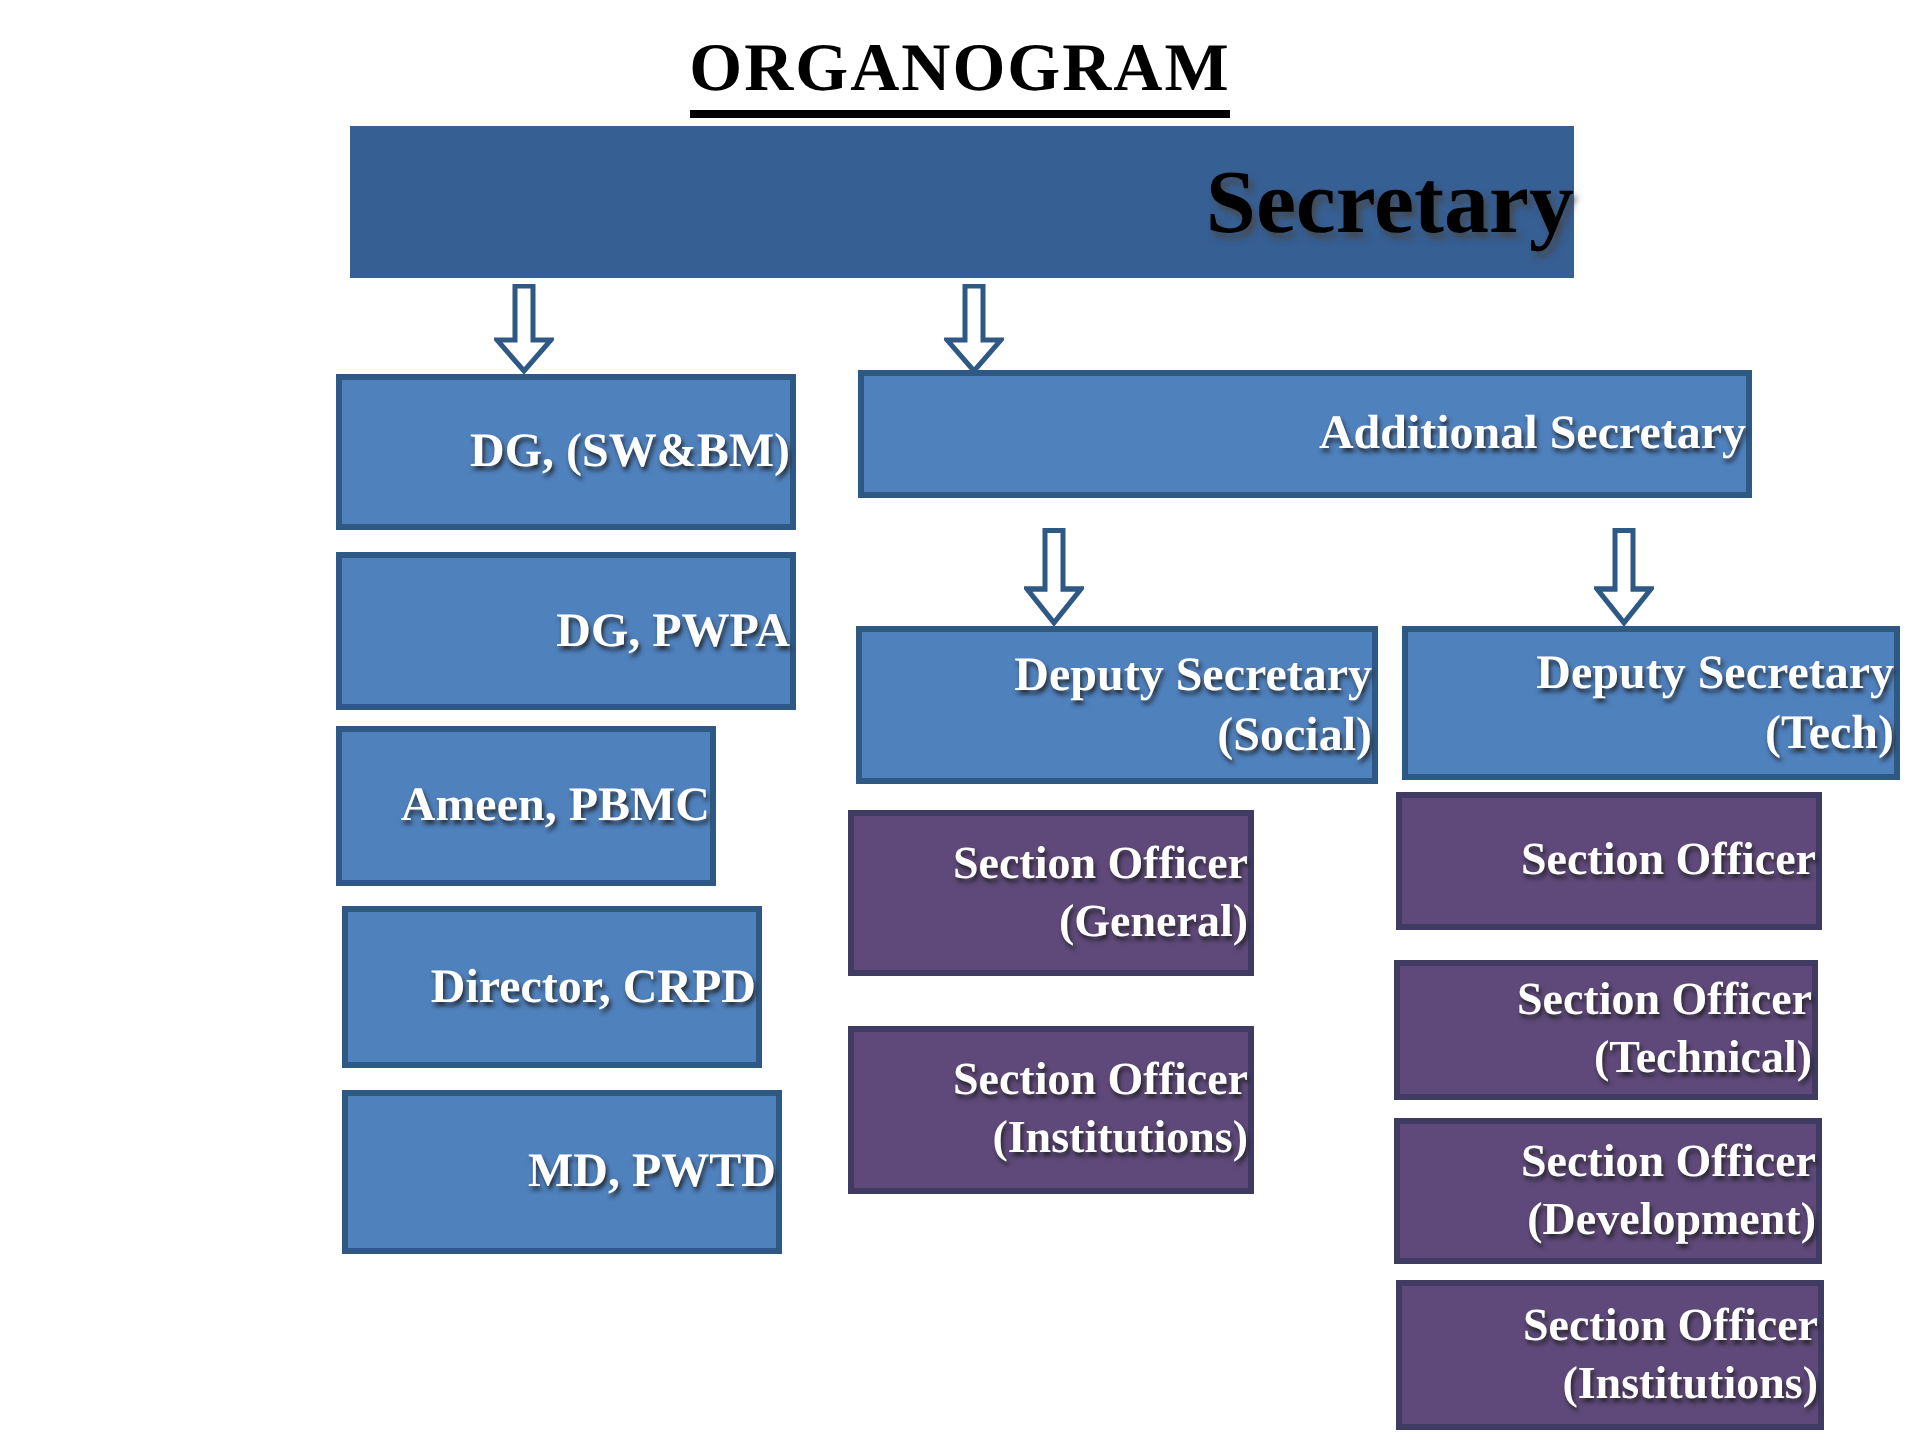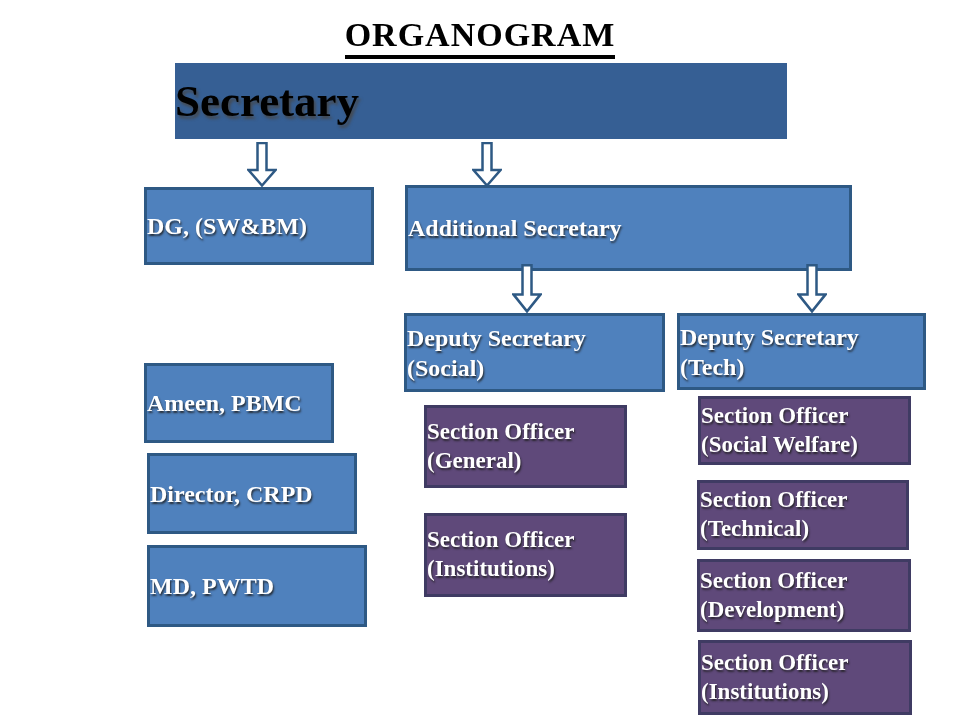--- a/index.html
+++ b/index.html
@@ -22,38 +22,39 @@
     letter-spacing:1px;
     color:#000;
     border-bottom:4px solid #000;
     padding-bottom:1px;
   }
   .box{
     position:absolute;
     box-sizing:border-box;
     display:flex;
     flex-direction:column;
-    align-items:flex-start;
+    align-items:flex-end;
     justify-content:center;
     text-align:center;
     font-weight:bold;
     line-height:1.25;
   }
   .root{
     background:#365F94;
     color:#000;
     font-size:45px;
     text-shadow:2px 3px 3px rgba(70,70,70,0.85);
   }
   .blue{
     background:#4F81BD;
     border:3px solid #2E5984;
     color:#fff;
     font-size:24px;
     text-shadow:1px 2px 2px rgba(30,30,30,0.85);
+    margin-left:24px;
   }
   .purple{
     background:#5F497A;
     border:3px solid #3F3B63;
     color:#fff;
     font-size:23px;
     text-shadow:1px 2px 2px rgba(30,30,30,0.85);
   }
   .arrow{ position:absolute; }
 </style>
@@ -73,31 +74,34 @@
   <svg class="arrow" style="left:247px;top:142px;" width="30" height="45" viewBox="0 0 30 45">
     <polygon points="10.5,1 19.5,1 19.5,28 28.5,28 15,43.5 1.5,28 10.5,28" fill="#FFFFFF" stroke="#2E5984" stroke-width="2.5"></polygon>
   </svg>
   <svg class="arrow" style="left:472px;top:142px;" width="30" height="45" viewBox="0 0 30 45">
     <polygon points="10.5,1 19.5,1 19.5,28 28.5,28 15,43.5 1.5,28 10.5,28" fill="#FFFFFF" stroke="#2E5984" stroke-width="2.5"></polygon>
   </svg>
 
   <div class="box blue" style="left:144px;top:187px;width:230px;height:78px;">
     <span>DG, (SW&amp;BM)</span>
   </div>
+  <div class="box blue" style="left:144px;top:276px;width:230px;height:79px;">
+    <span>DG, PWPA</span>
+  </div>
   <div class="box blue" style="left:144px;top:363px;width:190px;height:80px;">
     <span>Ameen, PBMC</span>
   </div>
   <div class="box blue" style="left:147px;top:453px;width:210px;height:81px;">
     <span>Director, CRPD</span>
   </div>
   <div class="box blue" style="left:147px;top:545px;width:220px;height:82px;">
     <span>MD, PWTD</span>
   </div>
 
-  <div class="box blue" style="left:405px;top:185px;width:447px;height:86px;">
+  <div class="box blue" style="left:405px;top:185px;width:447px;height:64px;">
     <span>Additional Secretary</span>
   </div>
 
   <svg class="arrow" style="left:512px;top:264px;" width="30" height="49" viewBox="0 0 30 45" preserveAspectRatio="none">
     <polygon points="10.5,1 19.5,1 19.5,28 28.5,28 15,43.5 1.5,28 10.5,28" fill="#FFFFFF" stroke="#2E5984" stroke-width="2.5"></polygon>
   </svg>
   <svg class="arrow" style="left:797px;top:264px;" width="30" height="49" viewBox="0 0 30 45" preserveAspectRatio="none">
     <polygon points="10.5,1 19.5,1 19.5,28 28.5,28 15,43.5 1.5,28 10.5,28" fill="#FFFFFF" stroke="#2E5984" stroke-width="2.5"></polygon>
   </svg>
 
@@ -114,21 +118,20 @@
     <span>Section Officer</span>
     <span>(General)</span>
   </div>
   <div class="box purple" style="left:424px;top:513px;width:203px;height:84px;">
     <span>Section Officer</span>
     <span>(Institutions)</span>
   </div>
 
   <div class="box purple" style="left:698px;top:396px;width:213px;height:69px;">
     <span>Section Officer</span>
-    <span>(Social Welfare)</span>
   </div>
   <div class="box purple" style="left:697px;top:480px;width:212px;height:70px;">
     <span>Section Officer</span>
     <span>(Technical)</span>
   </div>
   <div class="box purple" style="left:697px;top:559px;width:214px;height:73px;">
     <span>Section Officer</span>
     <span>(Development)</span>
   </div>
   <div class="box purple" style="left:698px;top:640px;width:214px;height:75px;">

